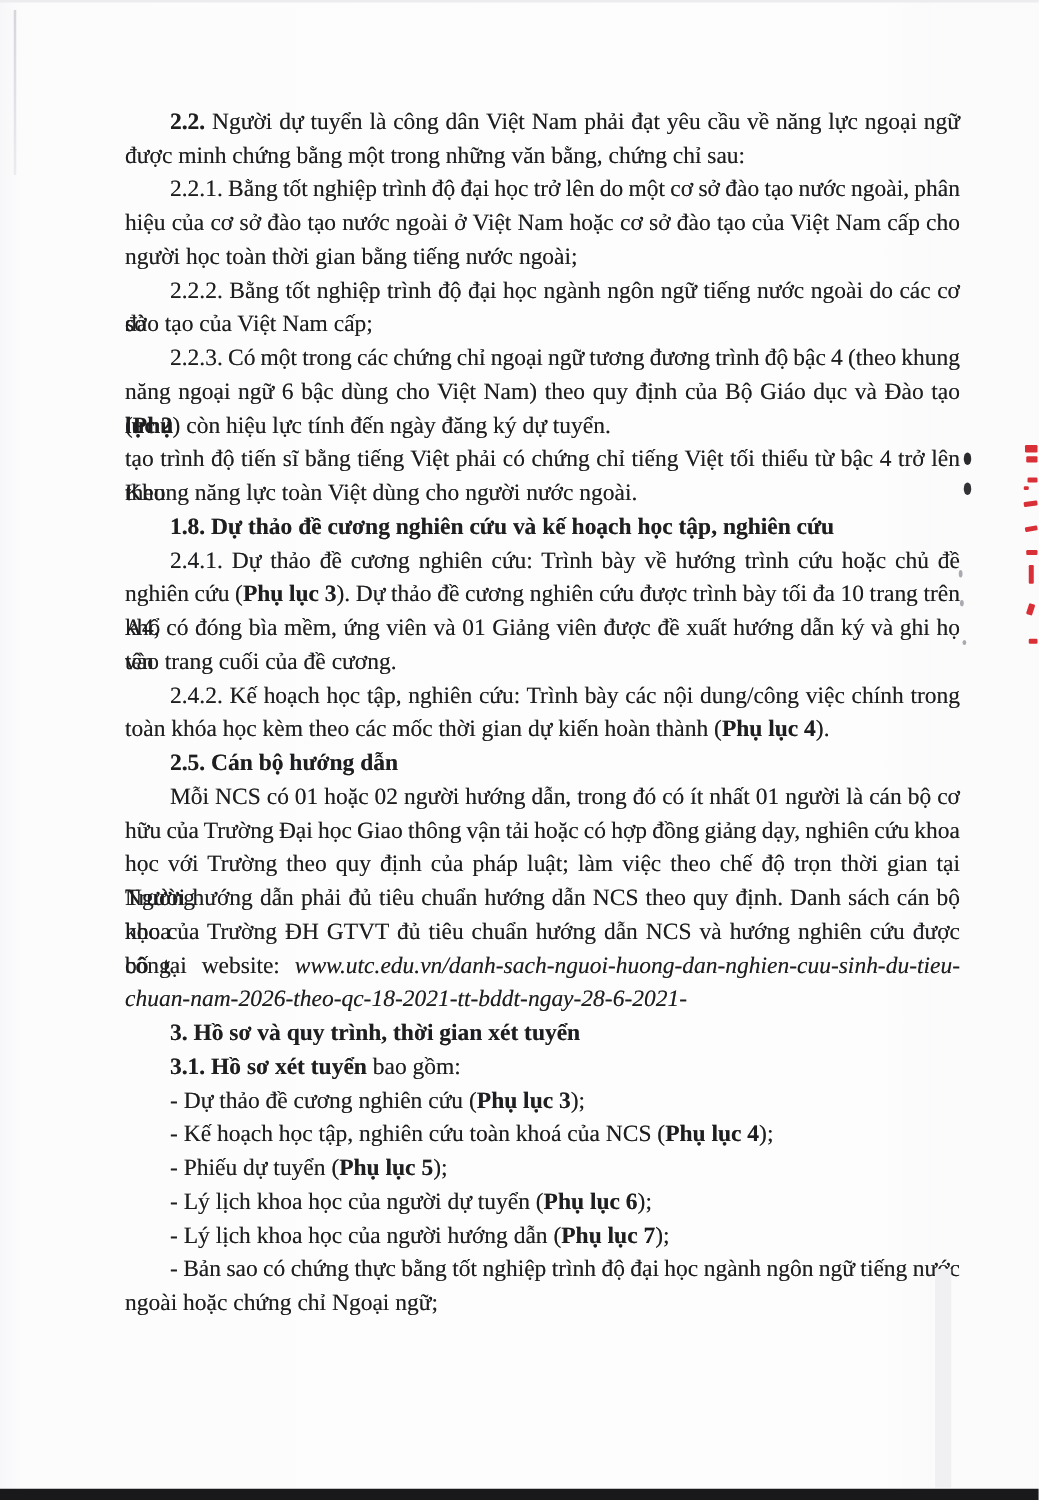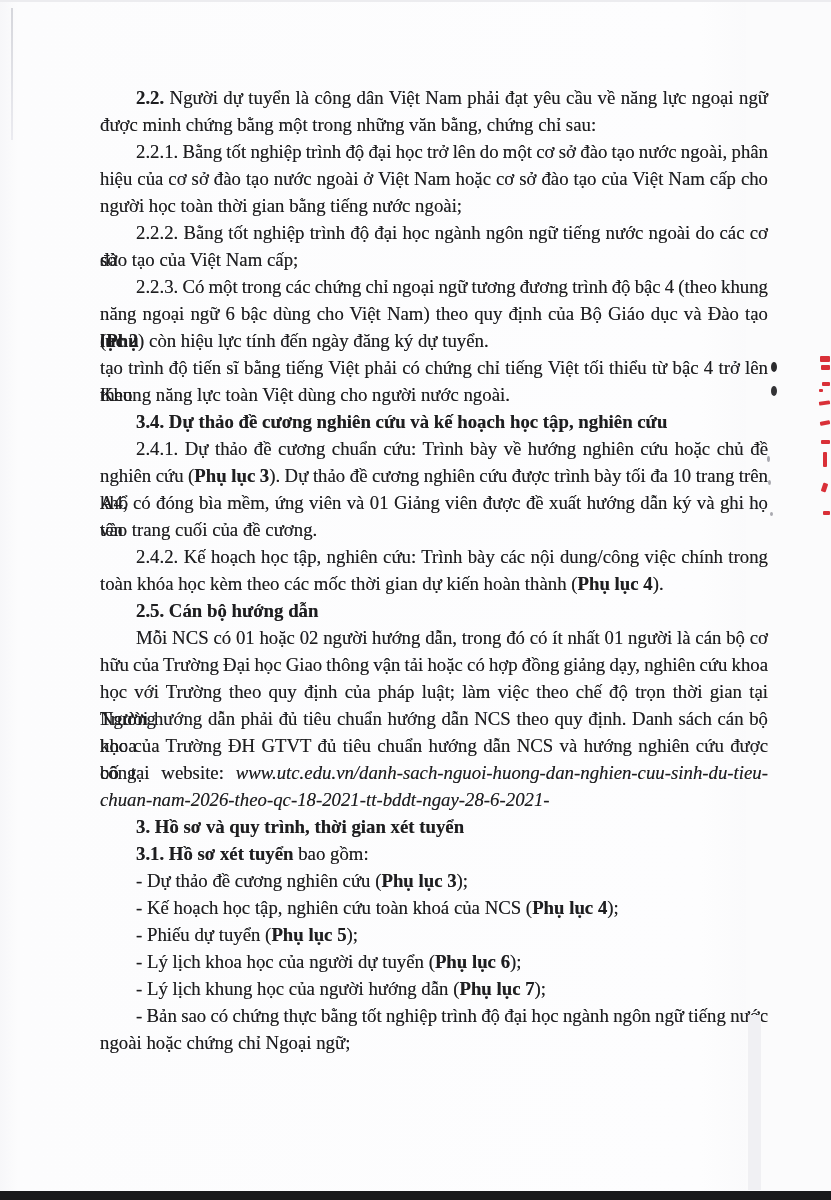--- a/index.html
+++ b/index.html
@@ -64,42 +64,42 @@
       <div class="line ind jst"><span>2.2.1. Bằng tốt nghiệp trình độ đại học trở lên do một cơ sở đào tạo nước ngoài, phân</span></div>
       <div class="line jst"><span>hiệu của cơ sở đào tạo nước ngoài ở Việt Nam hoặc cơ sở đào tạo của Việt Nam cấp cho</span></div>
       <div class="line"><span>người học toàn thời gian bằng tiếng nước ngoài;</span></div>
       <div class="line ind jst"><span>2.2.2. Bằng tốt nghiệp trình độ đại học ngành ngôn ngữ tiếng nước ngoài do các cơ sở</span></div>
       <div class="line"><span>đào tạo của Việt Nam cấp;</span></div>
       <div class="line ind jst"><span>2.2.3. Có một trong các chứng chỉ ngoại ngữ tương đương trình độ bậc 4 (theo khung</span></div>
       <div class="line jst"><span>năng ngoại ngữ 6 bậc dùng cho Việt Nam) theo quy định của Bộ Giáo dục và Đào tạo (</span><span class="b">Phụ</span></div>
       <div class="line"><span class="b">lục 2</span><span>) còn hiệu lực tính đến ngày đăng ký dự tuyển.</span></div>
       <div class="line jst"><span>tạo trình độ tiến sĩ bằng tiếng Việt phải có chứng chỉ tiếng Việt tối thiểu từ bậc 4 trở lên theo</span></div>
       <div class="line"><span>Khung năng lực toàn Việt dùng cho người nước ngoài.</span></div>
-      <div class="line ind"><span class="b">3.4. Dự thảo đề cương nghiên cứu và kế hoạch học tập, nghiên cứu</span></div>
-      <div class="line ind jst"><span>2.4.1. Dự thảo đề cương chuẩn cứu: Trình bày về hướng nghiên cứu hoặc chủ đề</span></div>
+      <div class="line ind"><span class="b">1.8. Dự thảo đề cương nghiên cứu và kế hoạch học tập, nghiên cứu</span></div>
+      <div class="line ind jst"><span>2.4.1. Dự thảo đề cương nghiên cứu: Trình bày về hướng trình cứu hoặc chủ đề</span></div>
       <div class="line jst"><span>nghiên cứu (</span><span class="b">Phụ lục 3</span><span>). Dự thảo đề cương nghiên cứu được trình bày tối đa 10 trang trên khổ</span></div>
       <div class="line jst"><span>A4, có đóng bìa mềm, ứng viên và 01 Giảng viên được đề xuất hướng dẫn ký và ghi họ tên</span></div>
       <div class="line"><span>vào trang cuối của đề cương.</span></div>
       <div class="line ind jst"><span>2.4.2. Kế hoạch học tập, nghiên cứu: Trình bày các nội dung/công việc chính trong</span></div>
       <div class="line"><span>toàn khóa học kèm theo các mốc thời gian dự kiến hoàn thành (</span><span class="b">Phụ lục 4</span><span>).</span></div>
       <div class="line ind"><span class="b">2.5. Cán bộ hướng dẫn</span></div>
       <div class="line ind jst"><span>Mỗi NCS có 01 hoặc 02 người hướng dẫn, trong đó có ít nhất 01 người là cán bộ cơ</span></div>
       <div class="line jst"><span>hữu của Trường Đại học Giao thông vận tải hoặc có hợp đồng giảng dạy, nghiên cứu khoa</span></div>
       <div class="line jst"><span>học với Trường theo quy định của pháp luật; làm việc theo chế độ trọn thời gian tại Trường</span></div>
       <div class="line jst"><span>Người hướng dẫn phải đủ tiêu chuẩn hướng dẫn NCS theo quy định. Danh sách cán bộ khoa</span></div>
       <div class="line jst"><span>học của Trường ĐH GTVT đủ tiêu chuẩn hướng dẫn NCS và hướng nghiên cứu được công</span></div>
       <div class="line jst"><span>bố tại website: </span><span class="bi">www.utc.edu.vn/danh-sach-nguoi-huong-dan-nghien-cuu-sinh-du-tieu-</span></div>
       <div class="line"><span class="bi">chuan-nam-2026-theo-qc-18-2021-tt-bddt-ngay-28-6-2021-</span></div>
       <div class="line ind"><span class="b">3. Hồ sơ và quy trình, thời gian xét tuyển</span></div>
       <div class="line ind"><span class="b">3.1. Hồ sơ xét tuyển</span><span> bao gồm:</span></div>
       <div class="line ind"><span>- Dự thảo đề cương nghiên cứu (</span><span class="b">Phụ lục 3</span><span>);</span></div>
       <div class="line ind"><span>- Kế hoạch học tập, nghiên cứu toàn khoá của NCS (</span><span class="b">Phụ lục 4</span><span>);</span></div>
       <div class="line ind"><span>- Phiếu dự tuyển (</span><span class="b">Phụ lục 5</span><span>);</span></div>
       <div class="line ind"><span>- Lý lịch khoa học của người dự tuyển (</span><span class="b">Phụ lục 6</span><span>);</span></div>
-      <div class="line ind"><span>- Lý lịch khung học của người hướng dẫn (</span><span class="b">Phụ lục 7</span><span>);</span></div>
+      <div class="line ind"><span>- Lý lịch khoa học của người hướng dẫn (</span><span class="b">Phụ lục 7</span><span>);</span></div>
       <div class="line ind jst"><span>- Bản sao có chứng thực bằng tốt nghiệp trình độ đại học ngành ngôn ngữ tiếng nước</span></div>
       <div class="line"><span>ngoài hoặc chứng chỉ Ngoại ngữ;</span></div>
     </div>
 
   <div class="art top-edge"></div>
   <div class="art left-edge-shadow"></div>
   <div class="art right-streak"></div>
   <div class="art bottom-bar" id="bottom-bar" style="background: rgb(25, 25, 27);"></div>
 
   <div class="dot ink1"></div>

